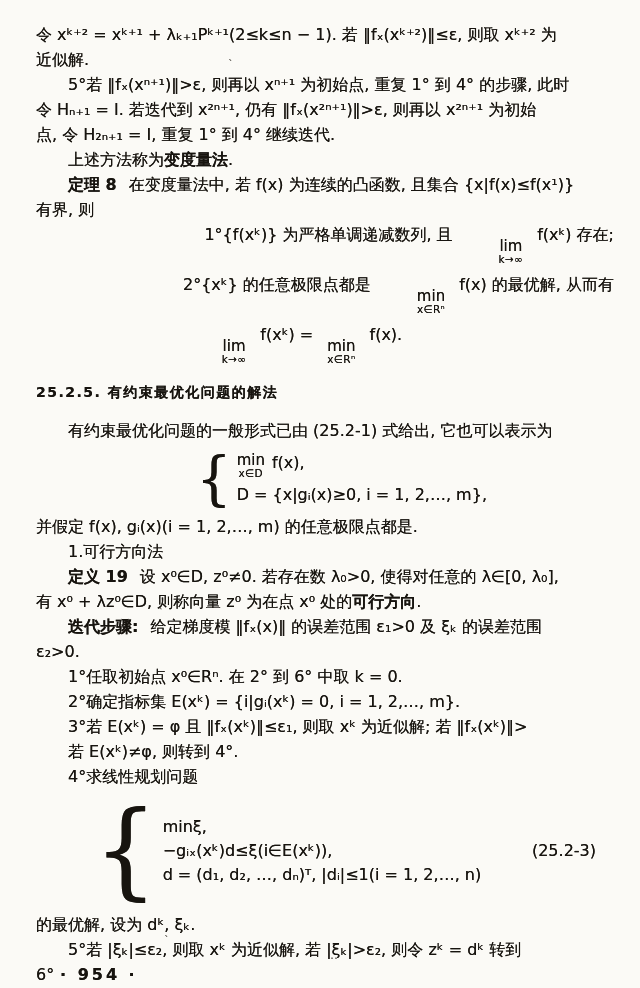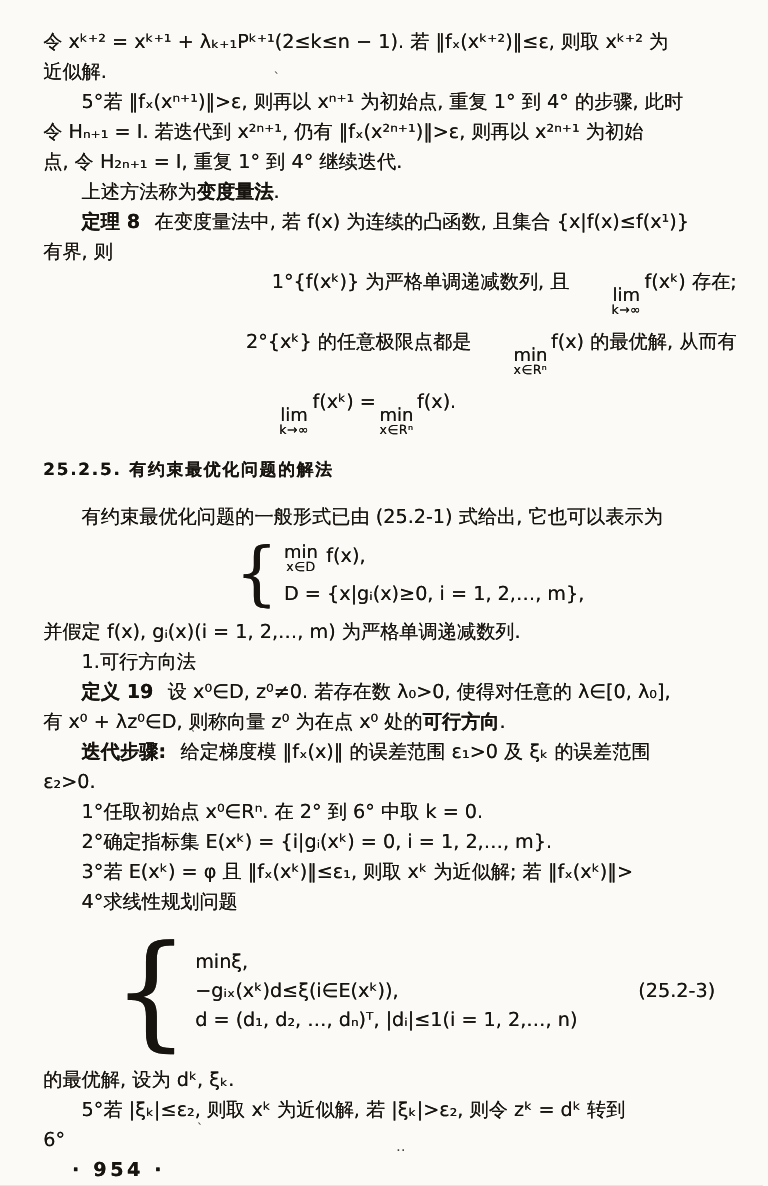--- a/index.html
+++ b/index.html
@@ -14,21 +14,21 @@
     box-sizing:border-box;
     padding:22px 26px 0 36px;
     overflow:hidden;
     text-shadow:0 0 .35px rgba(20,15,10,.85);
   }
   .ln { line-height:25px; min-height:25px; white-space:nowrap; }
   .indent { text-indent:2em; }
   .b { font-weight:bold; }
   .gap-r { margin-right:12px; }
   .tall { margin-bottom:7px;text-align:right; }
-  .stack { display:inline-flex; flex-direction:column; align-items:center; vertical-align:-11px; line-height:1; margin:0 3px; }
+  .stack { display:inline-flex; flex-direction:column; align-items:center; vertical-align:-11px; line-height:1; margin:0 14px; }
   .stack .m { font-size:15px; line-height:15px; }
   .stack .u { font-size:10.5px; line-height:11px; letter-spacing:.3px; }
   .eq-center { text-align:center; margin:6px 40px 10px 0; line-height:25px; }
   .heading { font-size:14px; font-weight:bold; letter-spacing:1.5px; margin:13px 0 12px; line-height:28px; white-space:nowrap; }
   .sys { display:flex; align-items:center; margin:3px 0; }
   .brace { font-family:"DejaVu Serif", serif; font-weight:normal; margin-right:5px; transform:scaleY(1.04); }
   .sys1 { margin-left:160px; }
   .sys1 .brace { font-size:56px; }
   .sys2 { margin-left:58px; }
   .sys2 .brace { font-size:100px; }
@@ -95,32 +95,33 @@
           <span class="stack">
             <span class="m">min</span>
             <span class="u">x∈D</span>
           </span>
           <span>f(x),</span>
         </div>
       <div class="sys-row">D = {x|gᵢ(x)≥0,  i = 1, 2,…, m},</div>
     </div>
   </div>
 
-  <div class="ln">并假定 f(x), gᵢ(x)(i = 1, 2,…, m) 为严格单调递减数列.</div>
+  <div class="ln">并假定 f(x), gᵢ(x)(i = 1, 2,…, m) 的任意极限点都是.</div>
   <div class="ln indent">1.可行方向法</div>
 
   <div class="ln indent"><span class="b gap-r">定义 19</span><span>设 x⁰∈D, z⁰≠0. 若存在数 λ₀&gt;0, 使得对任意的 λ∈[0, λ₀],</span></div>
   <div class="ln"><span>有 x⁰ + λz⁰∈D, 则称向量 z⁰ 为在点 x⁰ 处的</span><span class="b">可行方向</span><span>.</span></div>
 
   <div class="ln indent"><span class="b gap-r">迭代步骤:</span><span>给定梯度模 ‖fₓ(x)‖ 的误差范围 ε₁&gt;0 及 ξₖ 的误差范围</span></div>
   <div class="ln">ε₂&gt;0.</div>
 
   <div class="ln indent">1°任取初始点 x⁰∈Rⁿ. 在 2° 到 6° 中取 k = 0.</div>
   <div class="ln indent">2°确定指标集 E(xᵏ) = {i|gᵢ(xᵏ) = 0, i = 1, 2,…, m}.</div>
   <div class="ln indent">3°若 E(xᵏ) = φ 且 ‖fₓ(xᵏ)‖≤ε₁, 则取 xᵏ 为近似解; 若 ‖fₓ(xᵏ)‖&gt;</div>
+  <div class="ln indent">若 E(xᵏ)≠φ, 则转到 4°.</div>
   <div class="ln indent">4°求线性规划问题</div>
 
   <div class="sys sys2">
     <span class="brace">{</span>
     <div class="rows">
       <div class="sys-row">minξ,</div>
       <div class="sys-row">−gᵢₓ(xᵏ)d≤ξ(i∈E(xᵏ)),</div>
       <div class="sys-row">d = (d₁, d₂, …, dₙ)ᵀ,  |dᵢ|≤1(i = 1, 2,…, n)</div>
     </div>
     <span class="eq-label">(25.2-3)</span>

